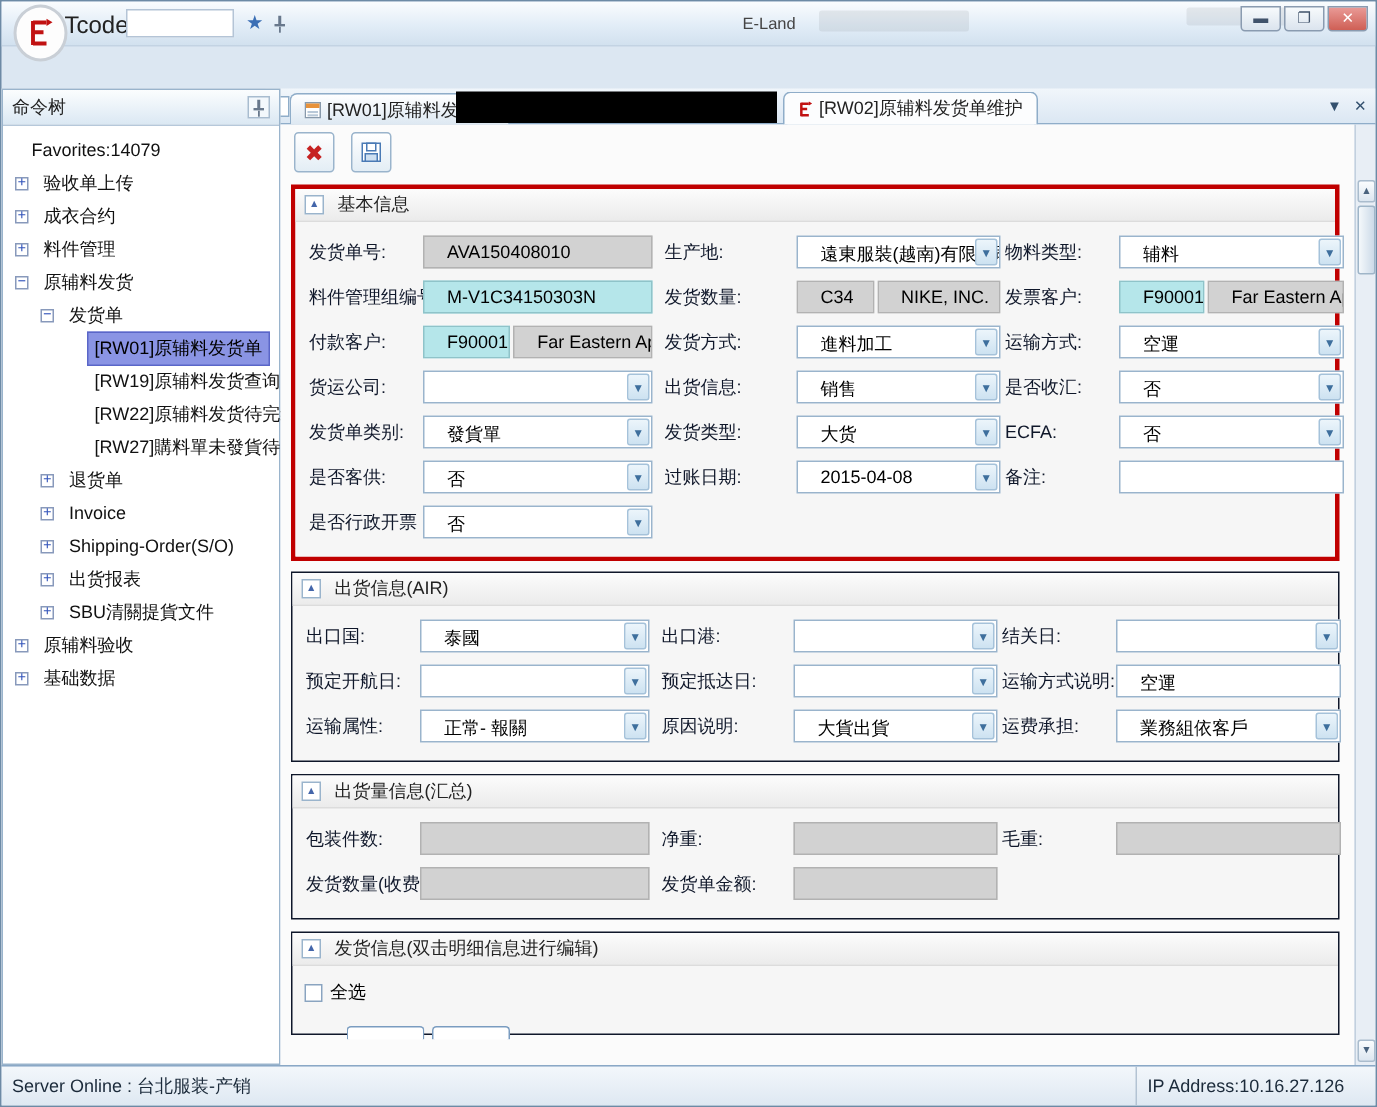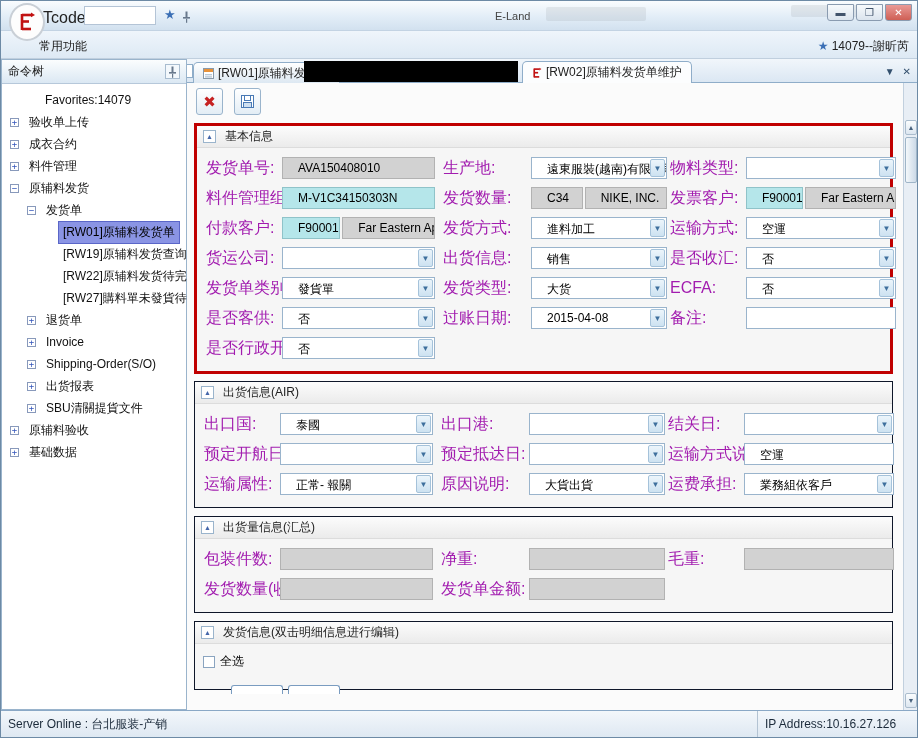--- a/index.html
+++ b/index.html
@@ -64,21 +64,21 @@
 
   .red-wrap { border:3px solid #c00000; margin:2px 10px 7px 7px; background:#f6f6f6; }
   .section { margin:0 10px 8px 7px; border:1px solid #0f172a; background:#f6f6f6; }
   .red-wrap .section { margin:0; border:none; }
   .section-header { height:22px; display:flex; align-items:center; padding:0 6px;
     background:linear-gradient(#fcfcfc,#ebebeb); border-bottom:1px solid #dcdcdc; font-size:12px; color:#222; }
   .collapse-btn { width:13px; height:13px; border:1px solid #9ab4cc; background:#fff; color:#4466aa;
     font-size:7px; line-height:11px; text-align:center; margin-right:9px; flex:none; }
   .section-body { padding:9px 6px 4px 9px; }
   .frow { display:flex; align-items:center; height:22px; margin-bottom:8px; }
-  .lbl { font-size:16px; color:#a21caf; white-space:nowrap; overflow:hidden; flex:none; }
+  .lbl { font-size:12px; color:#0f172a; white-space:nowrap; overflow:hidden; flex:none; }
   .lbl.c0 { width:76px; } .lbl.c1 { width:88px; } .lbl.c2 { width:76px; }
   .fld { position:relative; height:22px; flex:none; }
   .fld.c0 { width:153px; margin-right:8px; } .fld.c1 { width:136px; margin-right:3px; } .fld.c2 { width:150px; }
   .box { position:absolute; inset:0; overflow:hidden; }
   .k-readonly { background:#d2d2d2; border:1px solid #b2b2b2; }
   .k-cyan { background:#b5e6ea; border:1px solid #8fc3c9; }
   .k-white { background:#fff; border:1px solid #9ab4cc; }
   .fld-text { display:block; font-size:12px; padding:3px 4px 0 15px; white-space:nowrap; overflow:hidden; }
   .dd-btn { position:absolute; right:1px; top:1px; bottom:1px; width:15px;
     background:linear-gradient(#ecf5fb,#cde2f1); border:1px solid #a5c2da; border-radius:2px;
@@ -135,26 +135,20 @@
     <span class="app-title">E-Land</span>
     <span class="smudge" style="left:545px;top:6px;width:100px;height:14px;"></span>
     <span class="smudge" style="left:790px;top:4px;width:70px;height:12px;"></span>
     <div class="win-btns">
       <div class="win-btn">▬</div>
       <div class="win-btn">❐</div>
       <div class="win-btn close">✕</div>
     </div>
   </div>
 
-  <div class="ribbon">
-    <span class="ribbon-tab">常用功能</span>
-    <span class="user-badge">
-      <span class="star">★</span><span>14079--謝昕芮</span>
-    </span>
-  </div>
 
   <div class="tabstrip">
     <span class="strip-dock"></span>
     <div id="tabs">
         <div class="tab" style="left: 16px;">
           <span class="ticon">
             <svg width="11" height="12">
               <rect x="0.5" y="1.5" width="10" height="10" fill="#fff" stroke="#8899aa"></rect>
               <rect x="1" y="2" width="9" height="3" fill="#e8923a"></rect>
               <rect x="2" y="7" width="7" height="1.4" fill="#b8c8d8"></rect>
@@ -188,21 +182,21 @@
       <span>命令树</span>
       <span class="pin-btn">
         <svg width="9" height="12">
             <rect x="3.5" y="0.5" width="2" height="5.5" fill="#68788c"></rect>
             <rect x="1" y="6" width="7" height="1.6" fill="#68788c"></rect>
             <rect x="4" y="7.8" width="1.2" height="4" fill="#68788c"></rect>
           </svg>
       </span>
     </div>
     <div class="tree" id="tree">
-        <div class="tree-row" style="padding-left: 24px;">
+        <div class="tree-row" style="padding-left: 0;">
           <span class="exp-spacer"></span>
           <span class="tree-label">Favorites:14079</span>
         </div>
         <div class="tree-row" style="padding-left: 8px;">
           <span class="expander">+</span>
           <span class="tree-label">验收单上传</span>
         </div>
         <div class="tree-row" style="padding-left: 8px;">
           <span class="expander">+</span>
           <span class="tree-label">成衣合约</span>
@@ -297,20 +291,21 @@
                 <span class="lbl c1">生产地:</span>
                 <span class="fld c1">
                   <span class="box k-white">
                     <span class="fld-text">遠東服裝(越南)有限公司</span>
                     <span class="dd-btn">▼</span>
                   </span>
                 </span>
                 <span class="lbl c2">物料类型:</span>
                 <span class="fld c2">
                   <span class="box k-white">
+                    <span class="fld-text">辅料</span>
                     <span class="dd-btn">▼</span>
                   </span>
                 </span>
               </div>
               <div class="frow">
                 <span class="lbl c0">料件管理组编号:</span>
                 <span class="fld c0">
                   <span class="box k-cyan">
                     <span class="fld-text">M-V1C34150303N</span>
                   </span>

